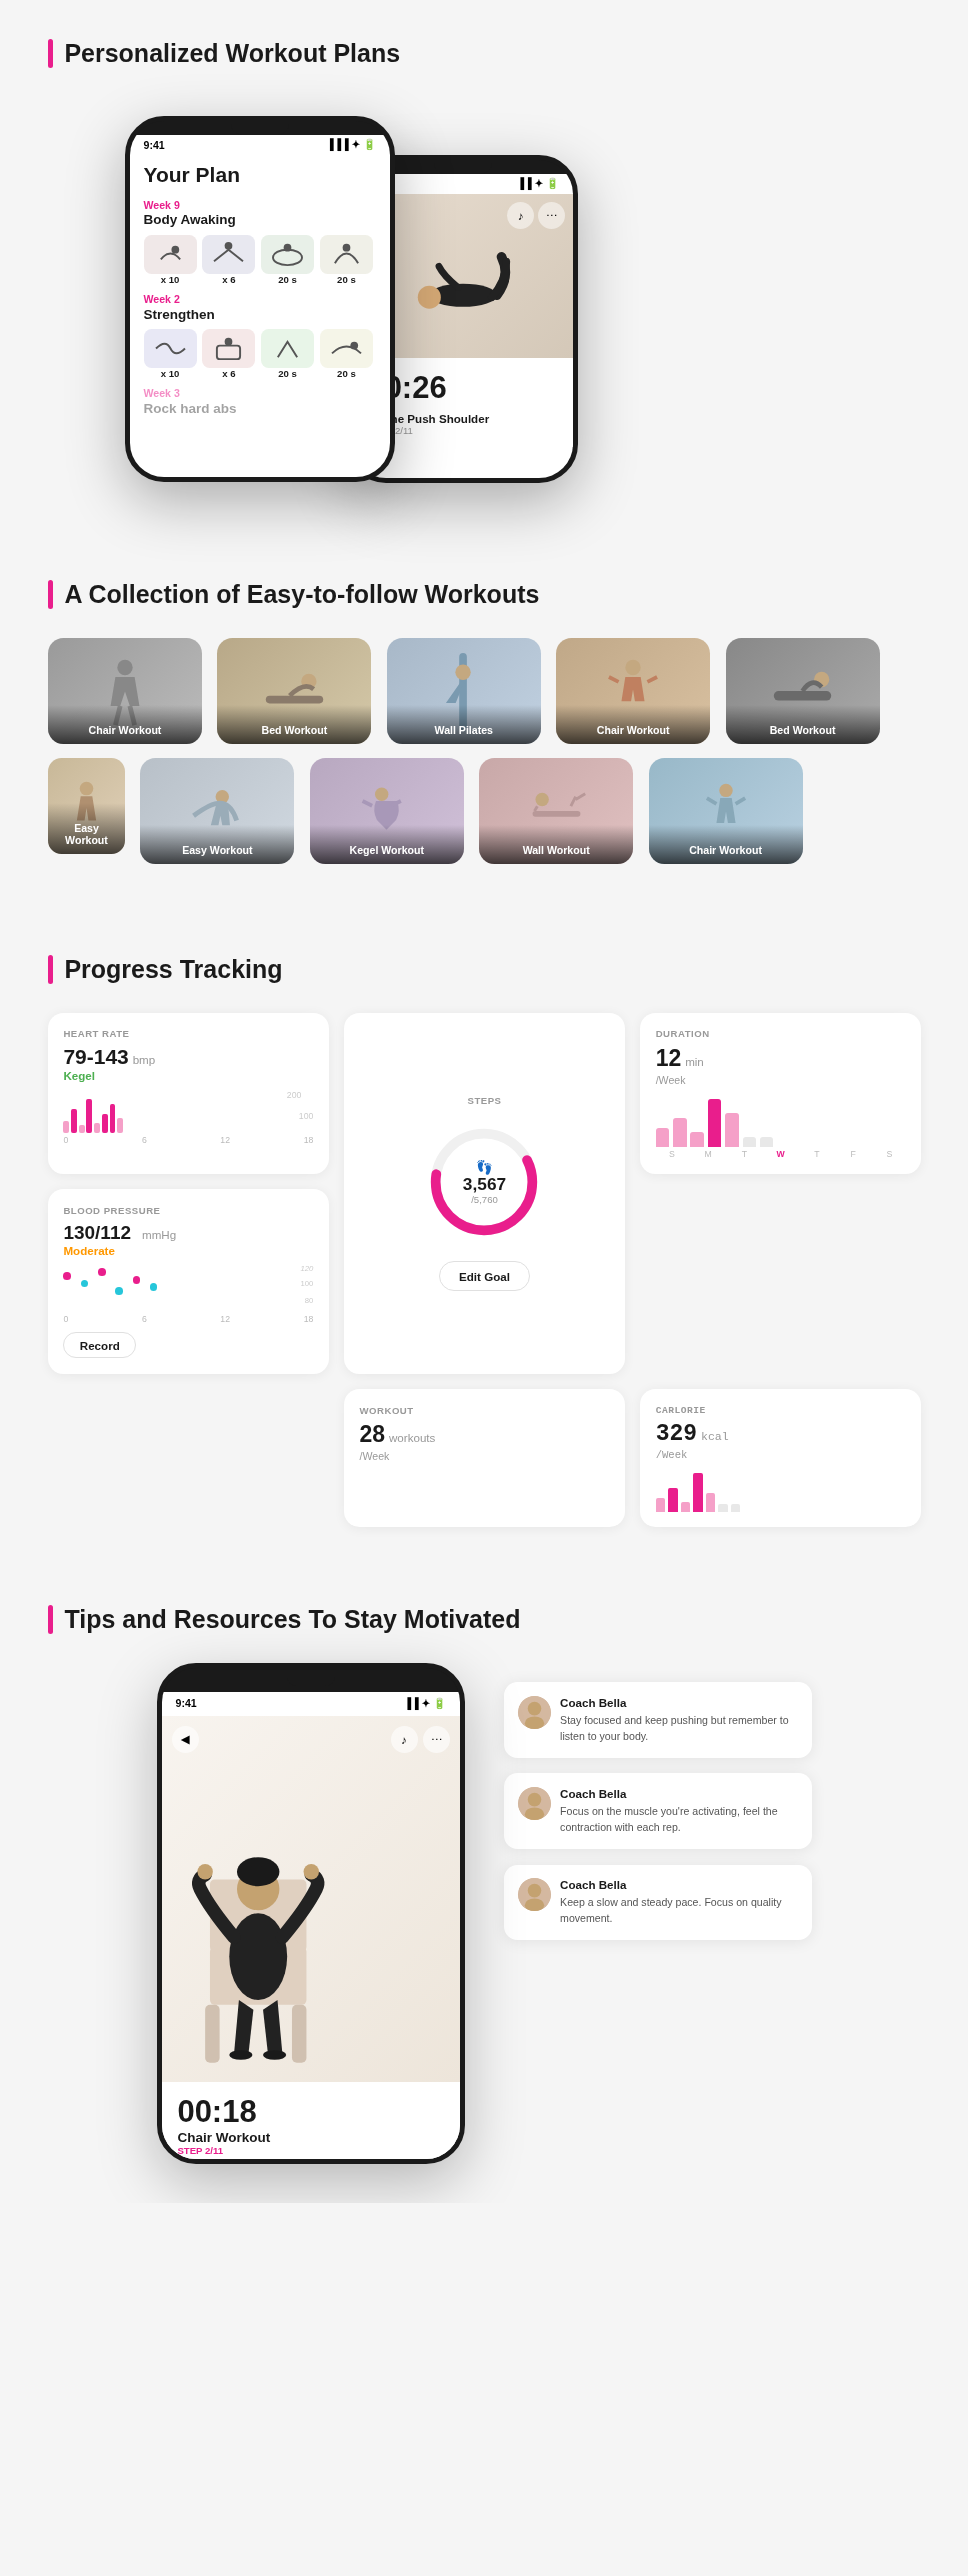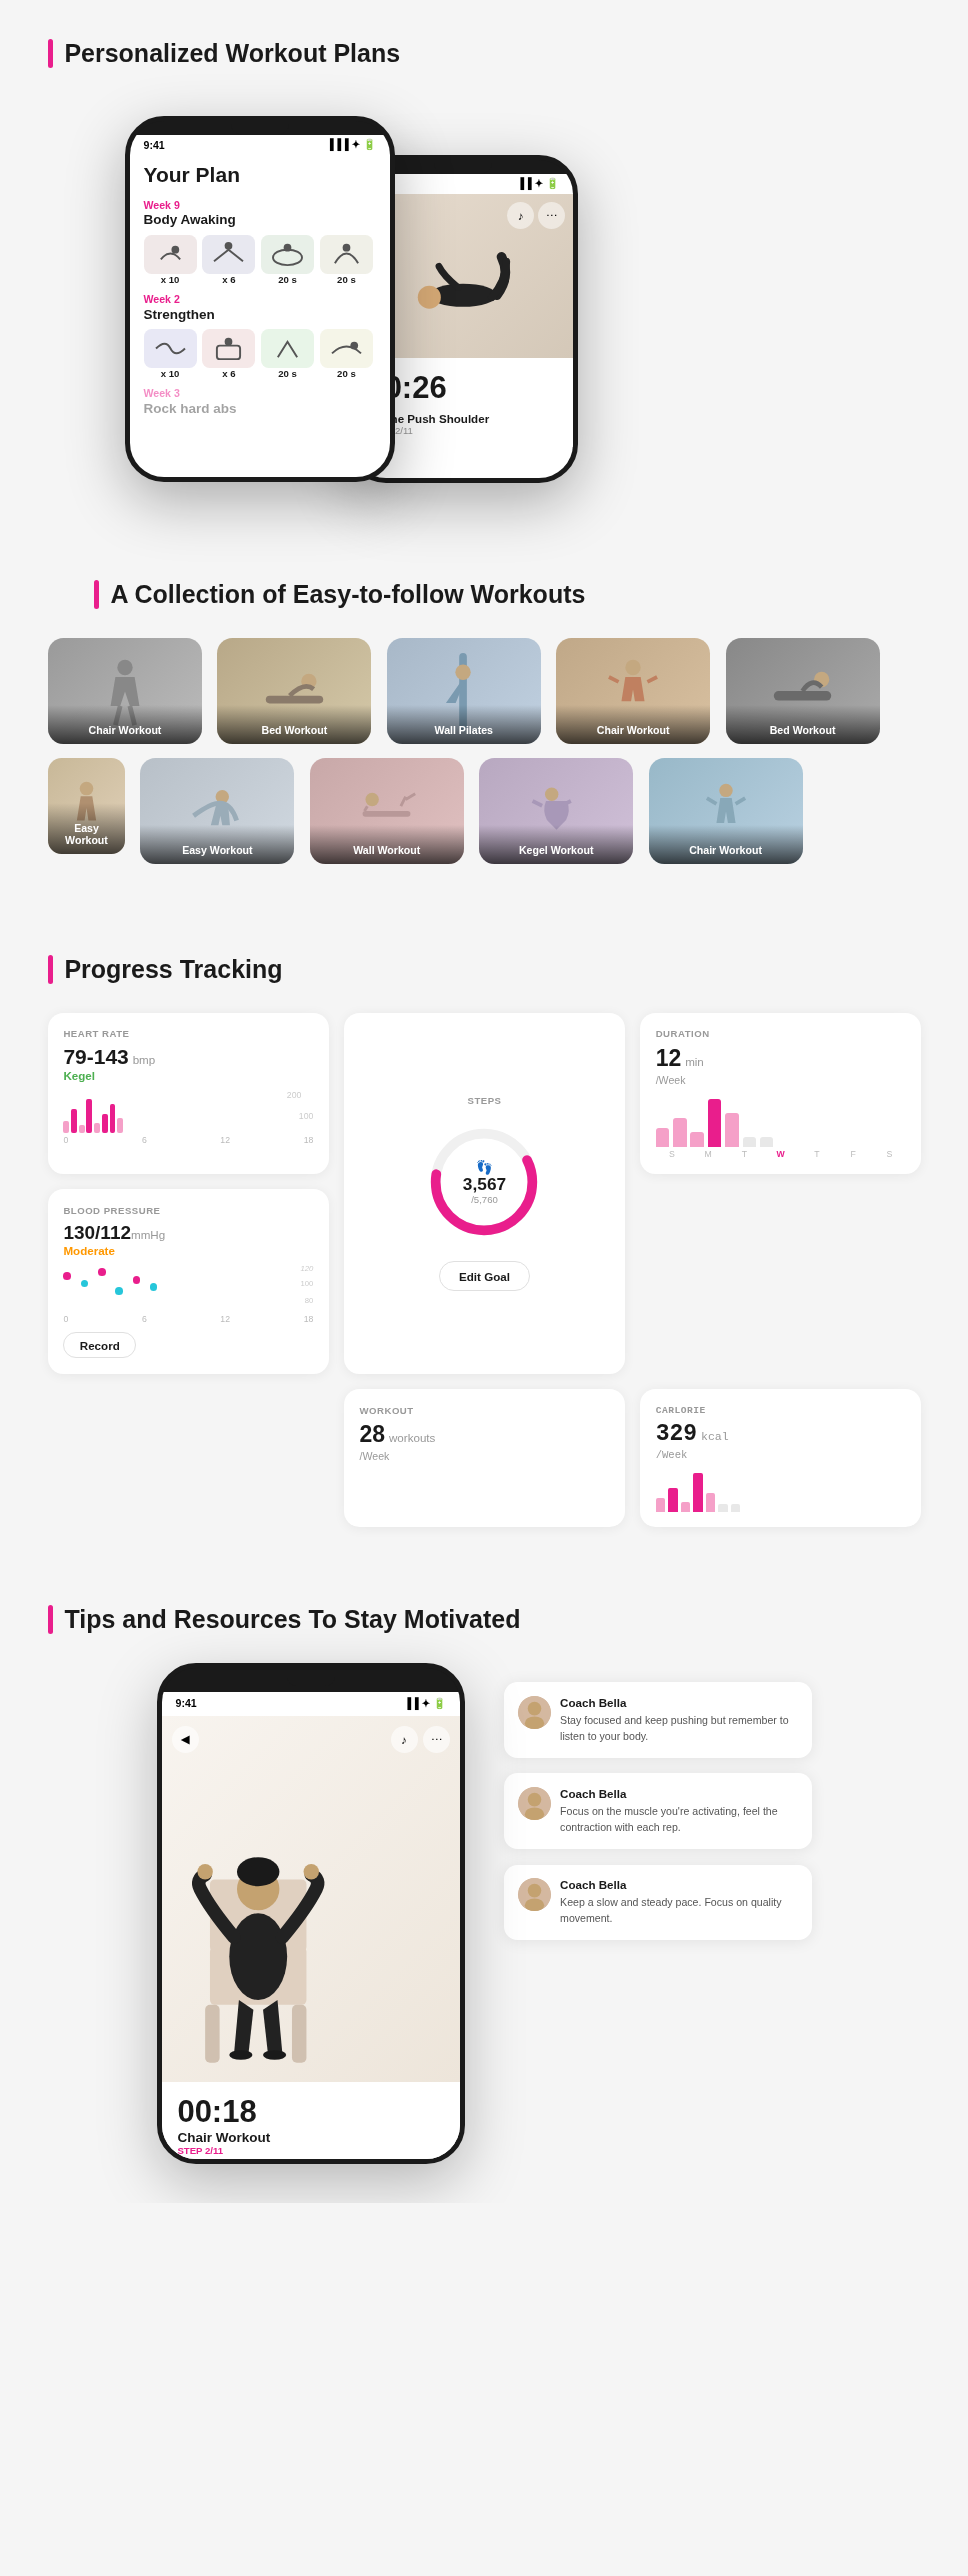--- a/index.html
+++ b/index.html
@@ -173,21 +173,20 @@
     }
 
     
     .collection-section {
       padding: 39px 0;
     }
 
     .collection-title-wrap {
       padding: 0 48px;
       margin-bottom: 19px;
-      margin-left: 46px;
     }
 
     .scroll-row {
       display: flex;
       gap: 15.4px;
       overflow-x: hidden;
       padding: 0 48px;
       margin-bottom: 13.5px;
     }
 
@@ -542,40 +541,40 @@
     <div class="workout-card wc7">
       <div style="width:100%;height:100%;display:flex;align-items:center;justify-content:center;">
         <svg width="67" height="58" viewBox="0 0 70 60">
             <circle cx="40" cy="15" r="7" fill="#c4a880"></circle>
             <path d="M10 35 Q30 20 40 22 Q50 24 55 40" stroke="#9aacb8" stroke-width="5" fill="none"></path>
             <path d="M34 22 L28 45 L36 45 L38 35 L40 45 L48 45 L46 22" fill="#9aacb8"></path>
           </svg>
       </div>
       <div class="workout-card-label">Easy Workout</div>
     </div>
+    <div class="workout-card wc8">
+      <div style="width:100%;height:100%;display:flex;align-items:center;justify-content:center;">
+        <svg width="67" height="67" viewBox="0 0 70 70">
+            <circle cx="30" cy="18" r="7" fill="#c4a880"></circle>
+            <path d="M24 25 Q20 35 25 45 L35 55 L45 45 Q50 35 46 25 Z" fill="#a898b8"></path>
+            <path d="M20 30 L10 25 M40 30 L50 25" stroke="#a898b8" stroke-width="4" fill="none"></path>
+          </svg>
+      </div>
+      <div class="workout-card-label">Kegel Workout</div>
+    </div>
     <div class="workout-card wc9">
       <div style="width:100%;height:100%;display:flex;align-items:center;justify-content:center;">
         <svg width="67" height="58" viewBox="0 0 70 60">
             <rect x="10" y="30" width="50" height="6" rx="3" fill="#b89898"></rect>
             <circle cx="20" cy="18" r="7" fill="#c4a880"></circle>
             <path d="M15 25 L12 30" stroke="#b89898" stroke-width="3" fill="none"></path>
             <path d="M55 18 L65 12 M50 25 L55 15" stroke="#b89898" stroke-width="3" fill="none"></path>
           </svg>
       </div>
       <div class="workout-card-label">Wall Workout</div>
-    </div>
-    <div class="workout-card wc8">
-      <div style="width:100%;height:100%;display:flex;align-items:center;justify-content:center;">
-        <svg width="67" height="67" viewBox="0 0 70 70">
-            <circle cx="30" cy="18" r="7" fill="#c4a880"></circle>
-            <path d="M24 25 Q20 35 25 45 L35 55 L45 45 Q50 35 46 25 Z" fill="#a898b8"></path>
-            <path d="M20 30 L10 25 M40 30 L50 25" stroke="#a898b8" stroke-width="4" fill="none"></path>
-          </svg>
-      </div>
-      <div class="workout-card-label">Kegel Workout</div>
     </div>
     <div class="workout-card wc10">
       <div style="width:100%;height:100%;display:flex;align-items:center;justify-content:center;">
         <svg width="58" height="67" viewBox="0 0 60 70">
             <circle cx="30" cy="14" r="7" fill="#c4a880"></circle>
             <path d="M24 22 L20 48 L28 48 L30 36 L32 48 L40 48 L36 22 Z" fill="#88a8b8"></path>
             <path d="M20 28 L10 22 M40 28 L50 22" stroke="#88a8b8" stroke-width="4" fill="none"></path>
           </svg>
       </div>
       <div class="workout-card-label">Chair Workout</div>
@@ -656,21 +655,21 @@
         <span style="flex:1;text-align:center;">T</span>
         <span style="flex:1;text-align:center;color:#e91e8c;font-weight:700;">W</span>
         <span style="flex:1;text-align:center;">T</span>
         <span style="flex:1;text-align:center;">F</span>
         <span style="flex:1;text-align:center;">S</span>
       </div>
     </div>
 
     <div class="progress-card" style="grid-column:1; grid-row:2;">
       <div class="card-label">BLOOD PRESSURE</div>
-      <div style="display:flex;align-items:baseline;gap:0;">
+      <div style="display:flex;align-items:baseline;gap:11px;">
         <span class="card-value" style="font-size:19px;">130/112</span>
         <span class="card-unit">mmHg</span>
       </div>
       <div class="status-moderate">Moderate</div>
       
       <div style="position:relative;height:48px;margin-top:7.7px;">
         <div style="position:absolute;right:0;top:0;font-size:7.7px;color:#ccc;font-style:italic;">120</div>
         <div style="position:absolute;right:0;top:30%;font-size:7.7px;color:#ccc;">100</div>
         <div style="position:absolute;right:0;top:65%;font-size:7.7px;color:#ccc;">80</div>
 

